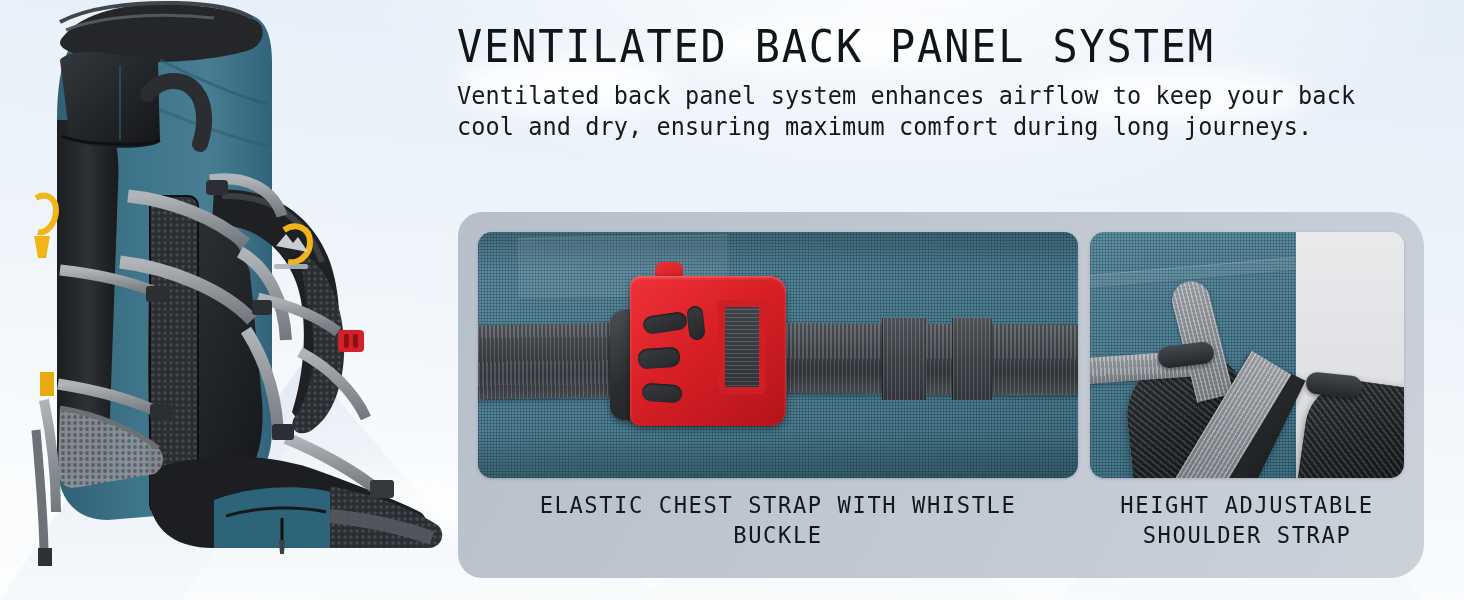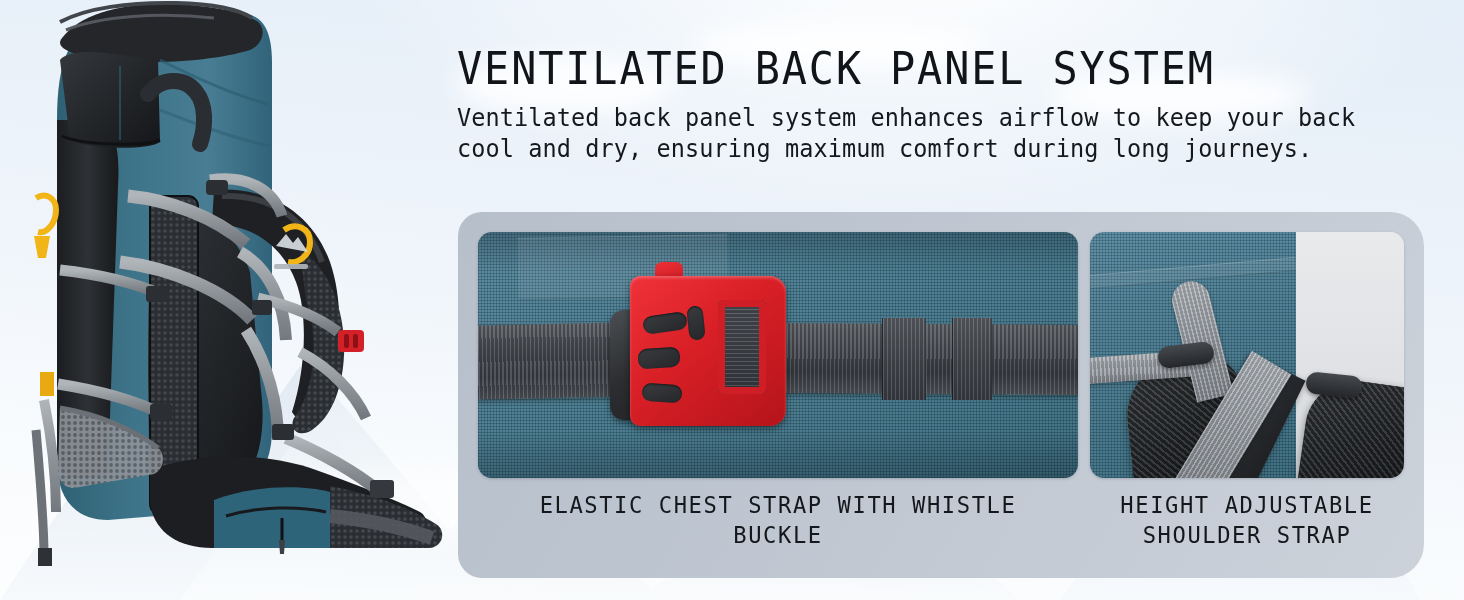--- a/index.html
+++ b/index.html
@@ -43,21 +43,21 @@
   }
   .cloud-a { left: 455px; top: 55px;  width: 220px; height: 60px; }
   .cloud-b { left: 690px; top: 22px;  width: 300px; height: 46px; }
   .cloud-c { left: 1050px; top: 70px; width: 260px; height: 52px; }
   .cloud-d { left: 240px; top: 470px; width: 300px; height: 70px; opacity:.7; }
 
   
   .headline {
     position: absolute;
     left: 457px;
-    top: 44px;
+    top: 22px;
     width: 960px;
   }
   .title {
     font-family: "DejaVu Sans Mono", monospace;
     font-size: 44px;
     line-height: 50px;
     font-weight: 400;
     letter-spacing: 2.0px;
     color: #111418;
     white-space: nowrap;

